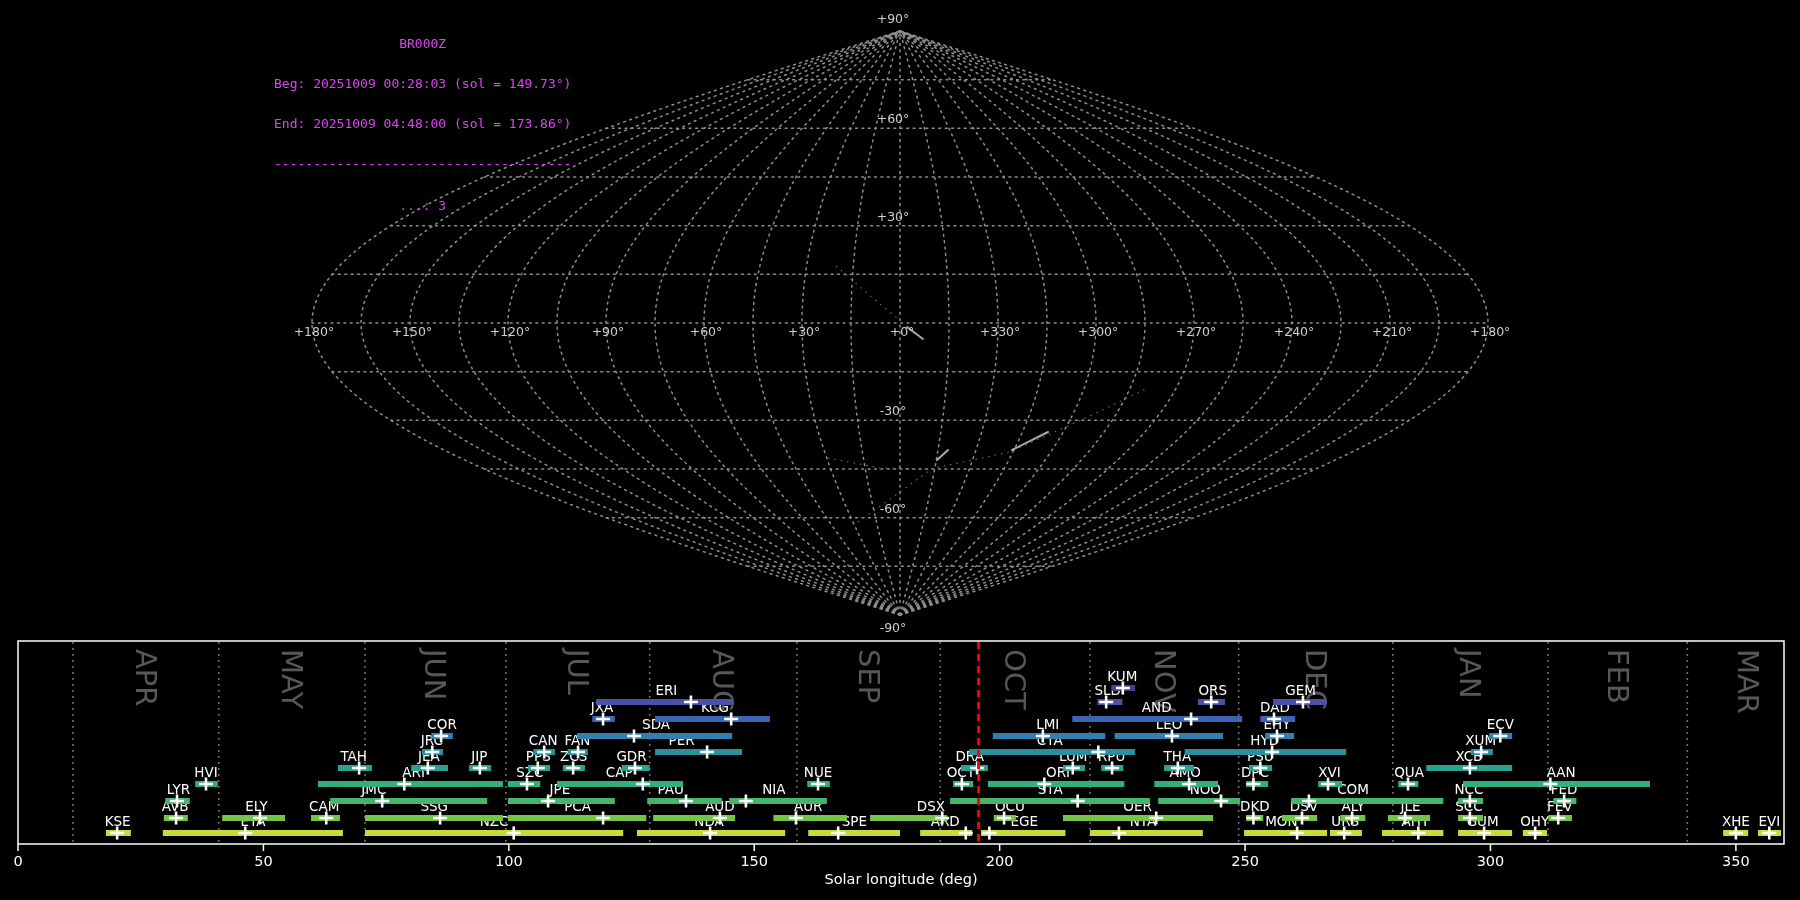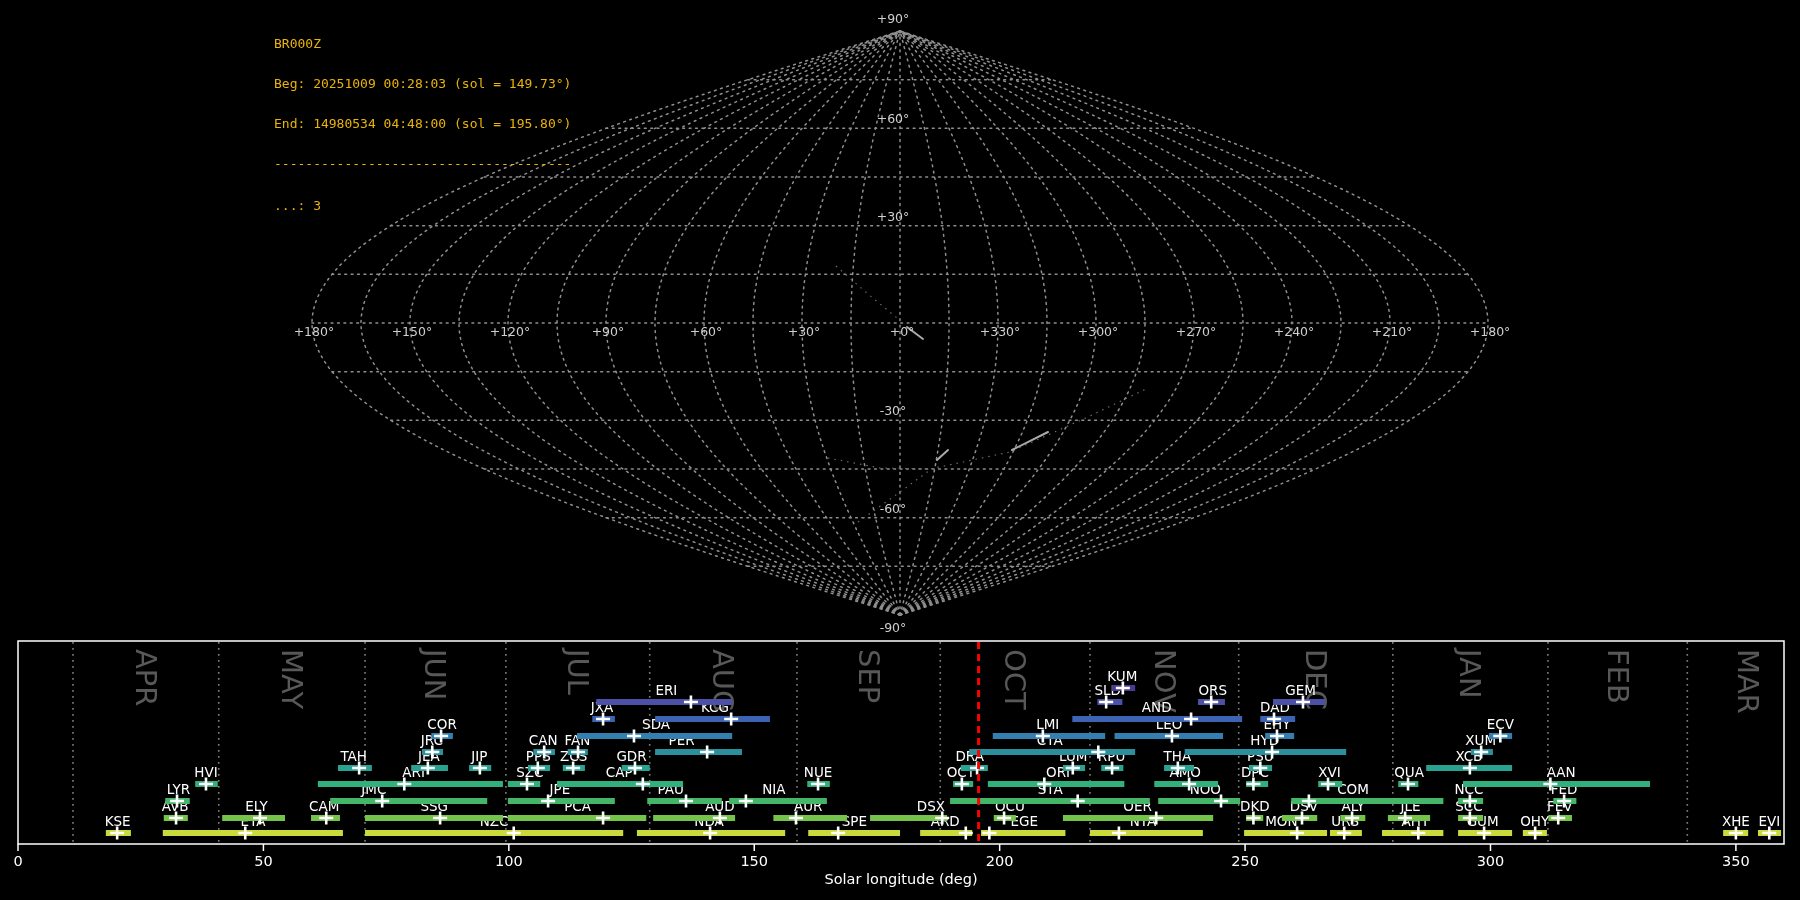--- a/index.html
+++ b/index.html
@@ -1,21 +1,21 @@
 <!DOCTYPE html>
 <html><head>
 <meta charset="utf-8">
 <style>
   html,body{margin:0;padding:0;background:#000;}
   body{width:1800px;height:900px;overflow:hidden;position:relative;}
   #scene{position:absolute;left:0;top:0;}
   #info-block{
     position:absolute;left:274px;top:10px;z-index:2;
-    color:#eab308;font:13px/13.4px "DejaVu Sans Mono", monospace;
-    white-space:pre;letter-spacing:0;
+    color:#d946ef;font:13px/13.4px "DejaVu Sans Mono", monospace;
+    white-space:pre;letter-spacing:0;text-align:center;
   }
   #info-block .count-line{margin-top:1px;}
   text{font-family:"DejaVu Sans", sans-serif;}
 </style>
 </head>
 <body>
 
 <div>
   <svg id="scene" width="1800" height="900" viewBox="0 0 1800 900">
       <g stroke="#8f8f8f" fill="none" stroke-width="1.5" stroke-dasharray="1.8 4.6" stroke-linecap="round">
@@ -395,17 +395,17 @@
         <text x="1490.4847137298498" y="866" fill="#ffffff" font-size="14.5" text-anchor="middle">300</text>
         <line x1="1735.8988326848248" y1="844" x2="1735.8988326848248" y2="851" stroke="#ffffff" stroke-width="1.5"></line>
         <text x="1735.8988326848248" y="866" fill="#ffffff" font-size="14.5" text-anchor="middle">350</text>
         <text x="901" y="884" fill="#ffffff" font-size="14.5" text-anchor="middle">Solar longitude (deg)</text>
       </g>
     </svg>
 
   <div id="info-block">
     <div>BR000Z</div>
     <div>Beg: 20251009 00:28:03 (sol = 149.73°)</div>
-    <div>End: 14980534 04:48:00 (sol = 195.80°)</div>
+    <div>End: 20251009 04:48:00 (sol = 173.86°)</div>
     <div>--------------------------------------</div>
     <div class="count-line">...: 3</div>
   </div>
 </div>
 
 </body></html>

